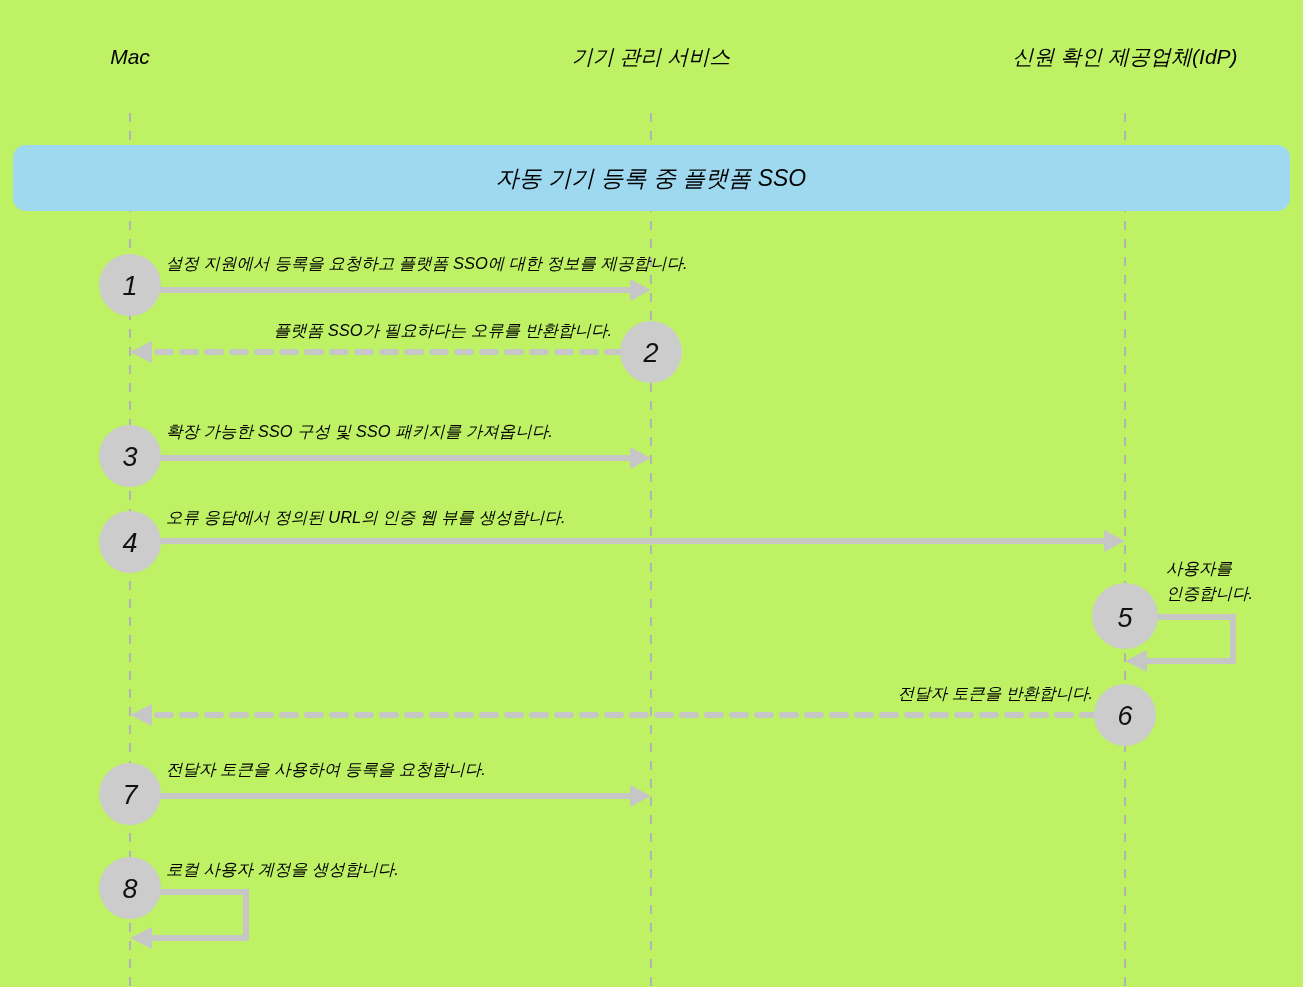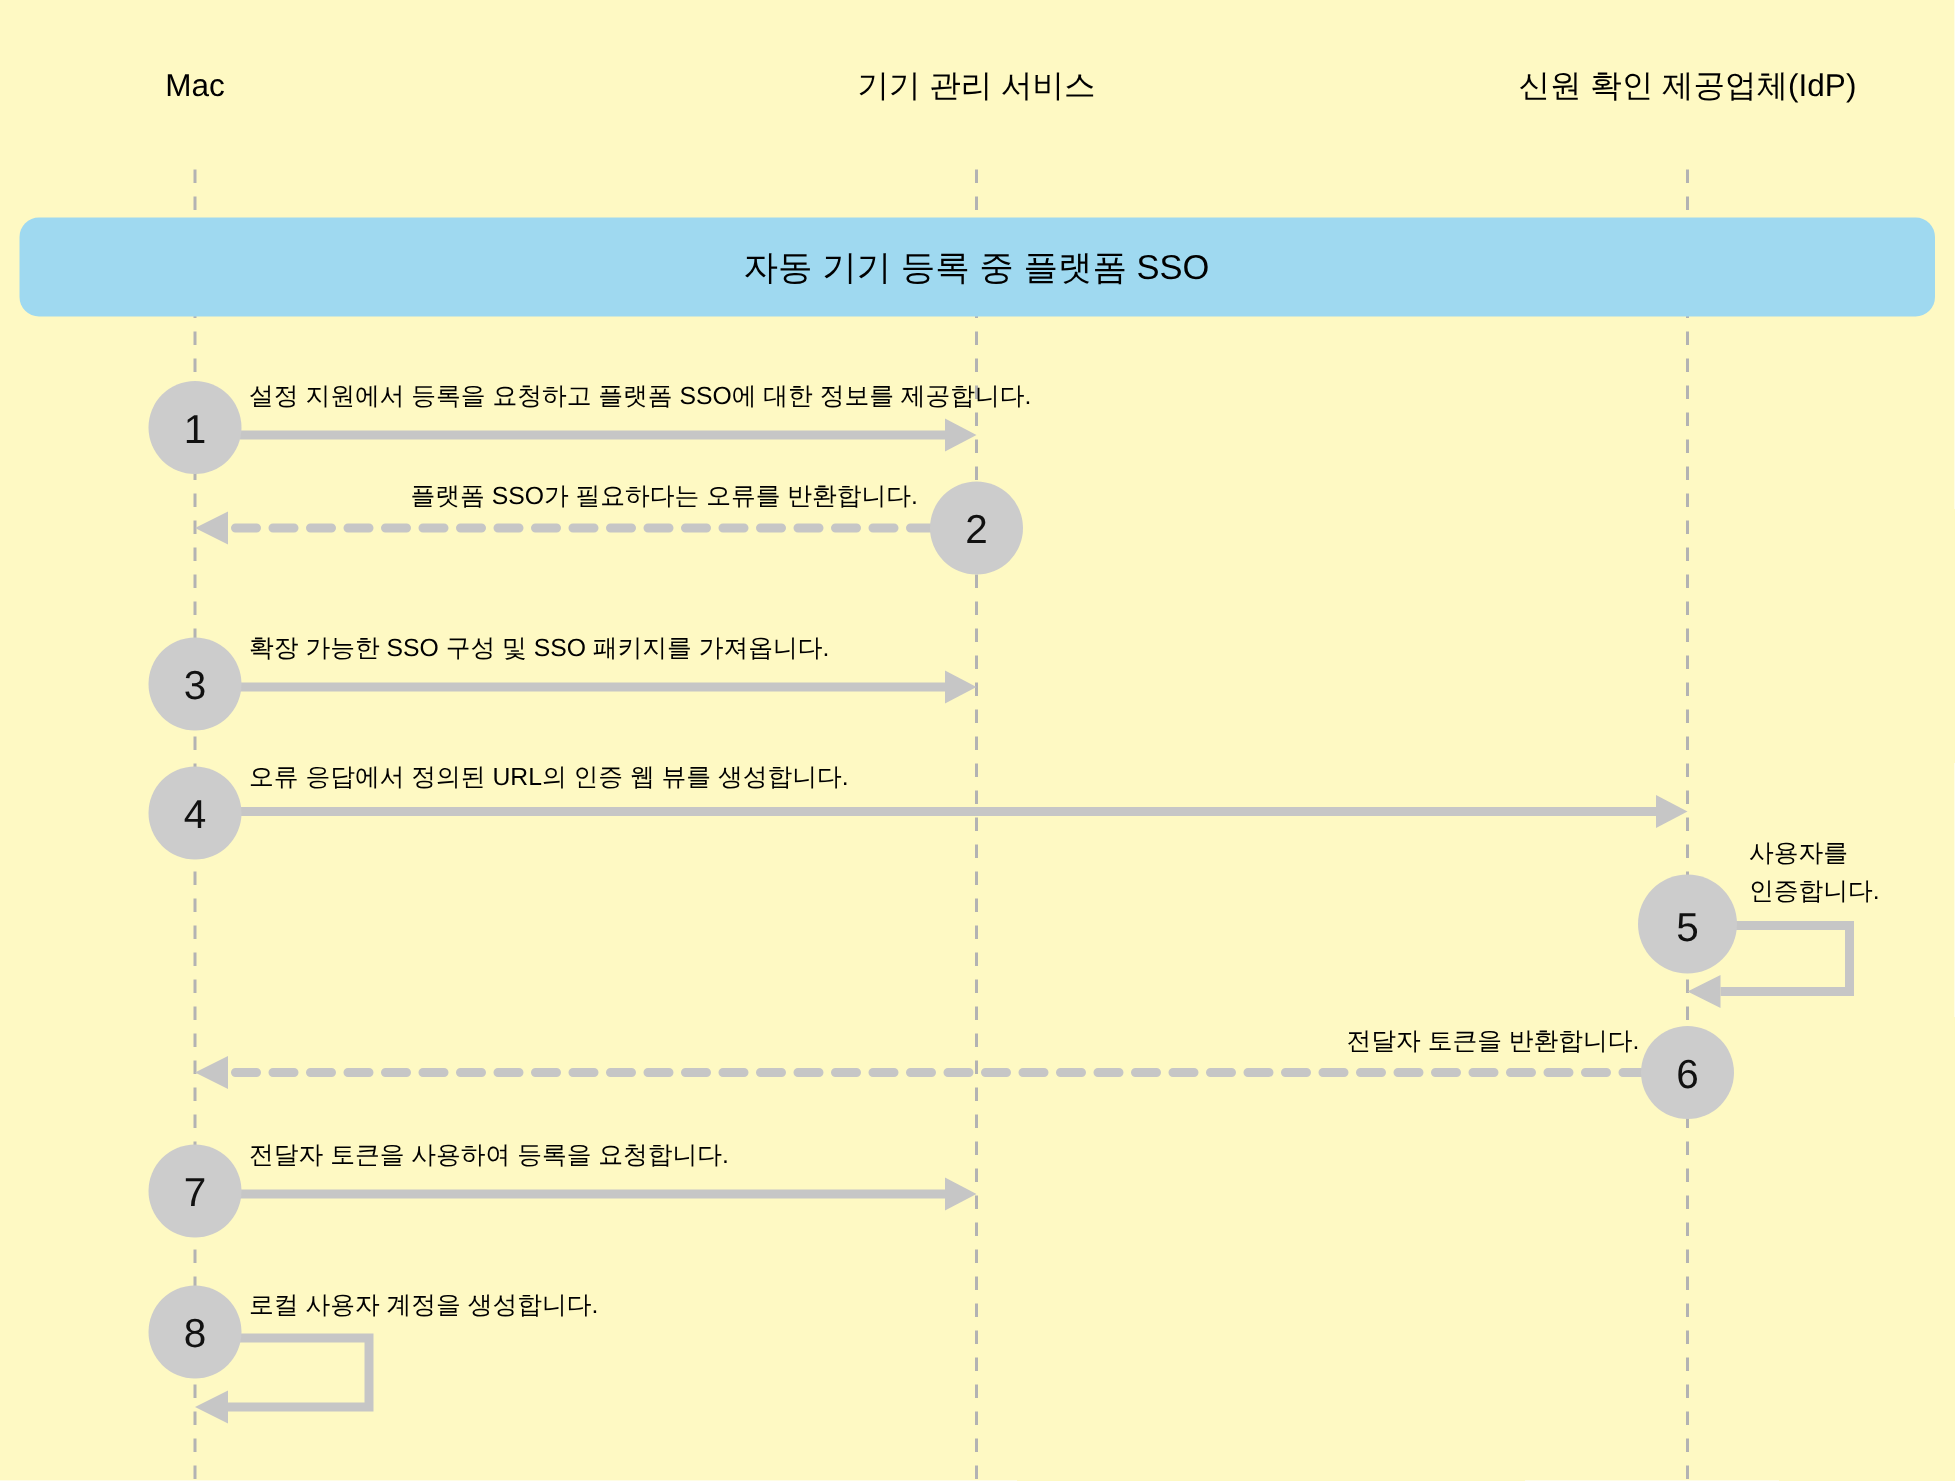--- a/index.html
+++ b/index.html
@@ -9,21 +9,22 @@
   }
   body {
     font-family: "Liberation Sans", "DejaVu Sans", sans-serif;
     color: #000000;
   }
   #diagram-root {
     position: relative;
     width: 1303px;
     height: 987px;
     overflow: hidden;
-    background: #fef9c3;
+    background: #bef264;
+    font-style: italic;
   }
   #diagram-svg {
     position: absolute;
     left: 0;
     top: 0;
     width: 1303px;
     height: 987px;
   }
   .lane-header {
     font-size: 21px;

